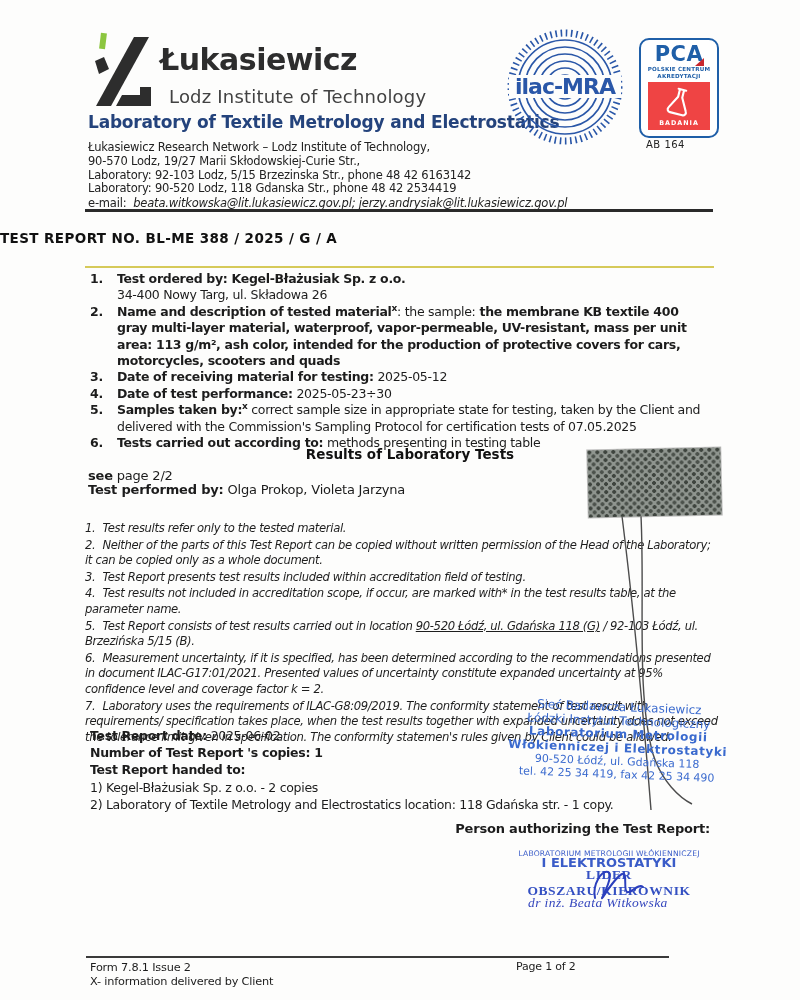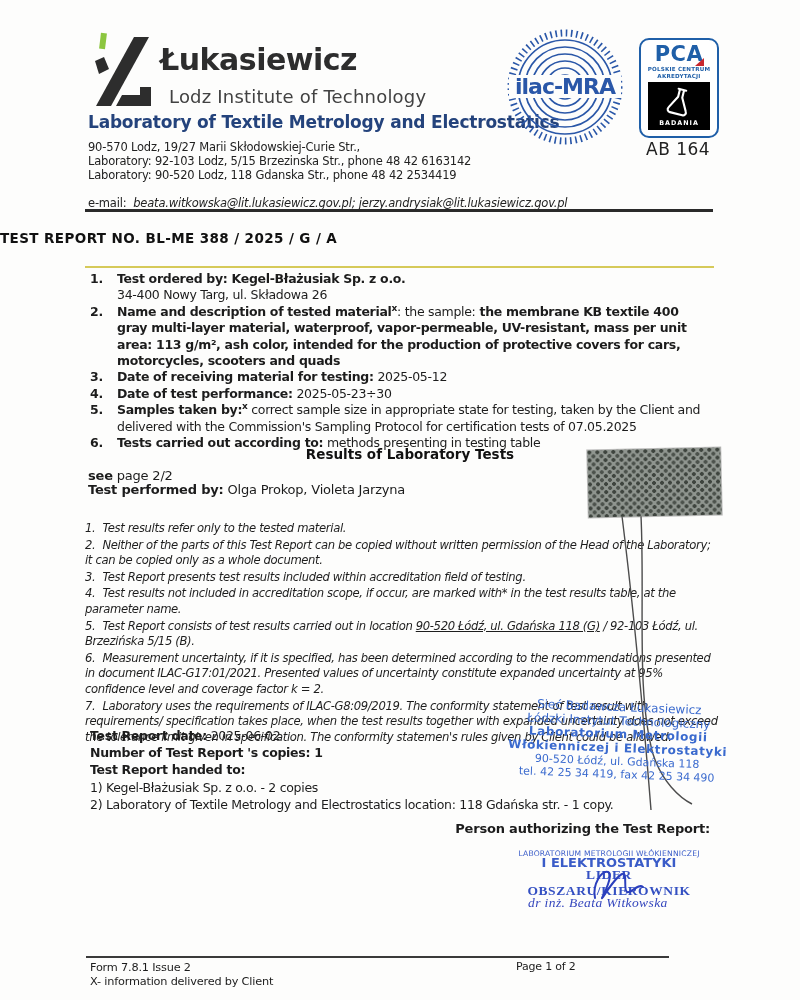--- a/index.html
+++ b/index.html
@@ -54,39 +54,40 @@
   .rule-footer{left:86px;top:956px;width:583px;height:1.6px;background:#3a3a3a;}
   .footer-left1{left:90px;top:961px;font-size:11.3px;letter-spacing:-0.2px;}
   .footer-left2{left:90px;top:975px;font-size:11.3px;letter-spacing:-0.2px;}
   .footer-page{left:516px;top:960px;font-size:11px;letter-spacing:-0.2px;}
   
   .ilac{left:506px;top:28px;z-index:2;}
   .pca-badge{left:639px;top:38px;width:76px;height:96px;border:2.5px solid #1f5fa8;border-radius:10px;background:#fff;text-align:center;z-index:2;}
   .pca-abbr{position:relative;font-size:21px;font-weight:bold;color:#1f5fa8;letter-spacing:0.5px;line-height:24px;margin-top:2px;}
   .pca-red{position:absolute;top:16px;right:13px;width:0;height:0;border-bottom:8px solid #c8282e;border-left:9px solid transparent;}
   .pca-line{font-size:5.6px;font-weight:bold;color:#1f5fa8;line-height:6.6px;letter-spacing:0.2px;}
-  .pca-box{margin:3px auto 0;width:62px;height:48px;background:#000000;position:relative;}
+  .pca-box{margin:3px auto 0;width:62px;height:48px;background:#ef4444;position:relative;}
   .pca-badania{position:absolute;bottom:3px;width:100%;text-align:center;font-size:6.4px;font-weight:bold;color:#fff;letter-spacing:1px;}
-  .pca-number{left:646px;top:139px;font-size:17px;color:#222;letter-spacing:0.5px;}
+  .pca-number{left:646px;top:139px;font-size:10px;color:#222;letter-spacing:0.5px;}
 </style>
 </head>
 <body>
 
 <div class="page">
 
   <svg class="abs" style="left:88px;top:32px;" width="72" height="78" viewBox="0 0 72 78">
     <rect x="12" y="1" width="6" height="16" fill="#8cc63f" transform="rotate(7 15 9)"></rect>
     <polygon points="7,29 16,25 21,37 11,42" fill="#2d2d2d"></polygon>
     <polygon points="46,5 61,5 23,74 8,74" fill="#2d2d2d"></polygon>
     <polygon points="34,63 52,63 52,55 63,55 63,74 28,74" fill="#2d2d2d"></polygon>
   </svg>
   <div class="abs brand-name">Łukasiewicz</div>
   <div class="abs brand-sub">Lodz Institute of Technology</div>
   <div class="abs lab-title">Laboratory of Textile Metrology and Electrostatics</div>
   <div class="abs addr">
+    <div>Łukasiewicz Research Network – Lodz Institute of Technology,</div>
     <div>90-570 Lodz, 19/27 Marii Skłodowskiej-Curie Str.,</div>
     <div>Laboratory: 92-103 Lodz, 5/15 Brzezinska Str., phone 48 42 6163142</div>
     <div>Laboratory: 90-520  Lodz, 118 Gdanska Str., phone 48 42 2534419</div>
   </div>
   <div class="abs email-line"><span>e-mail:</span>&nbsp; <span class="it">beata.witkowska@lit.lukasiewicz.gov.pl;  jerzy.andrysiak@lit.lukasiewicz.gov.pl</span></div>
 
   <svg class="abs ilac" width="118" height="118" viewBox="0 0 118 118">
     <circle cx="59" cy="59" r="54" fill="none" stroke="#2a57a8" stroke-width="7" stroke-dasharray="1.6 3.6"></circle>
     <circle cx="59" cy="59" r="47" fill="none" stroke="#2a57a8" stroke-width="1.7"></circle>
     <circle cx="59" cy="59" r="40" fill="none" stroke="#2a57a8" stroke-width="1.7"></circle>

